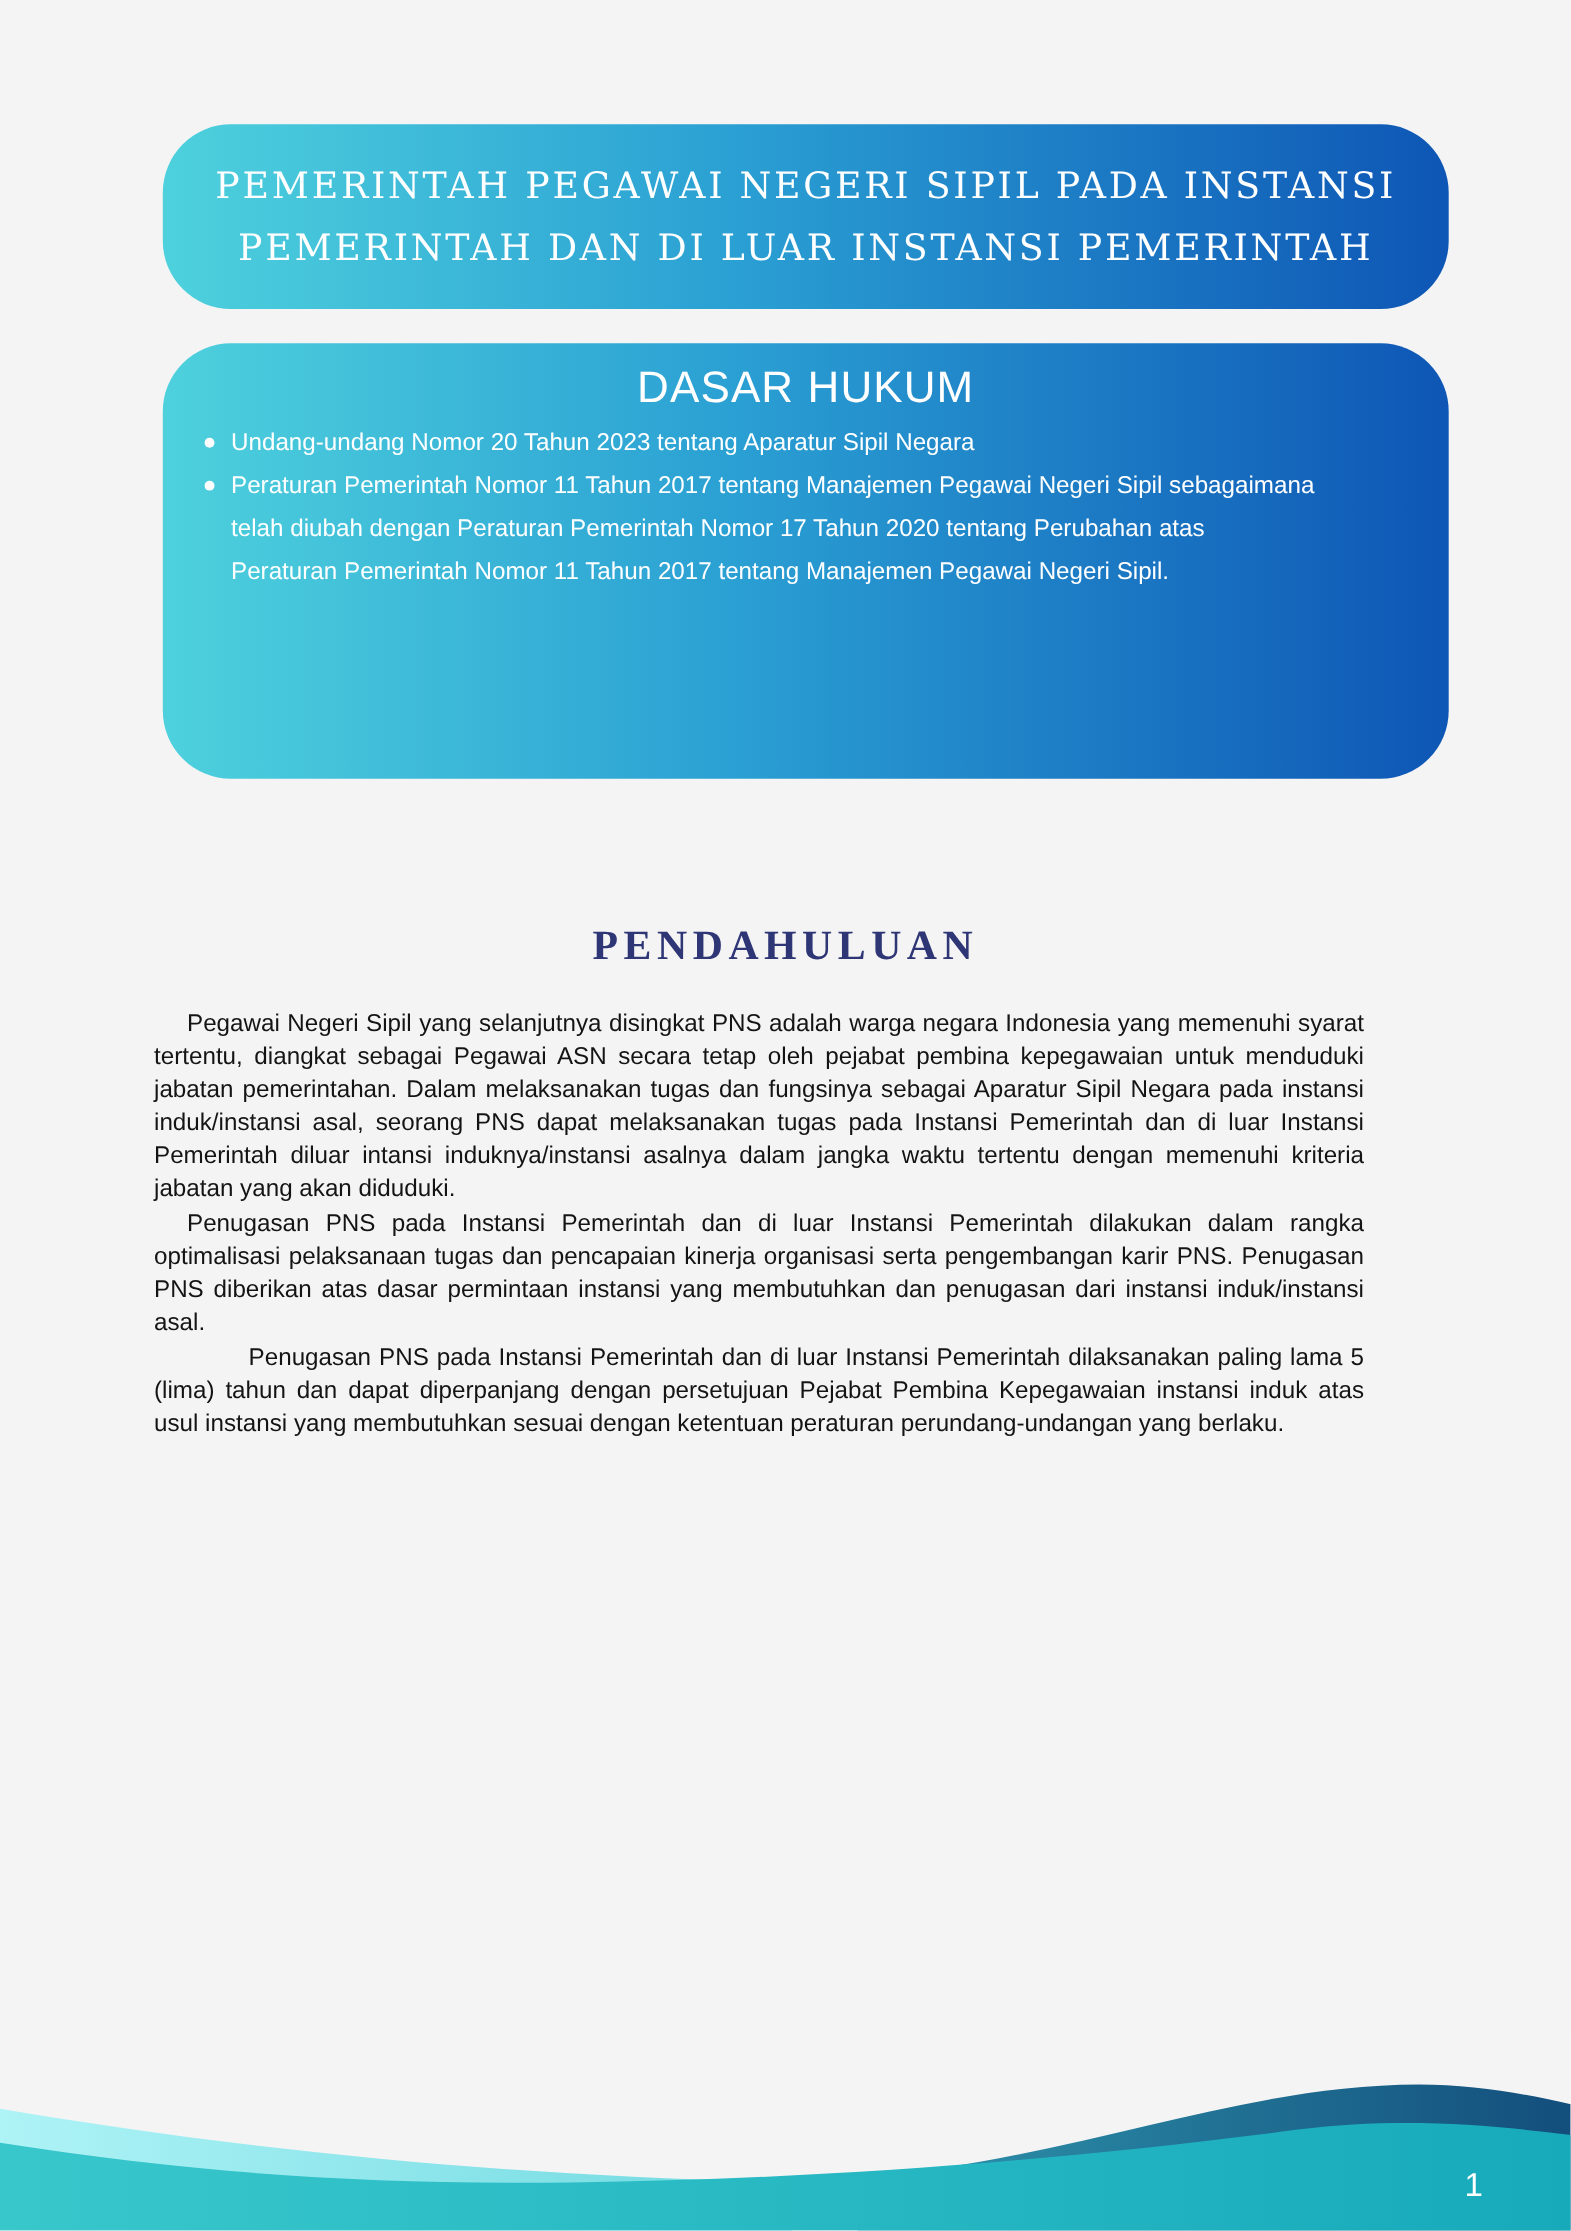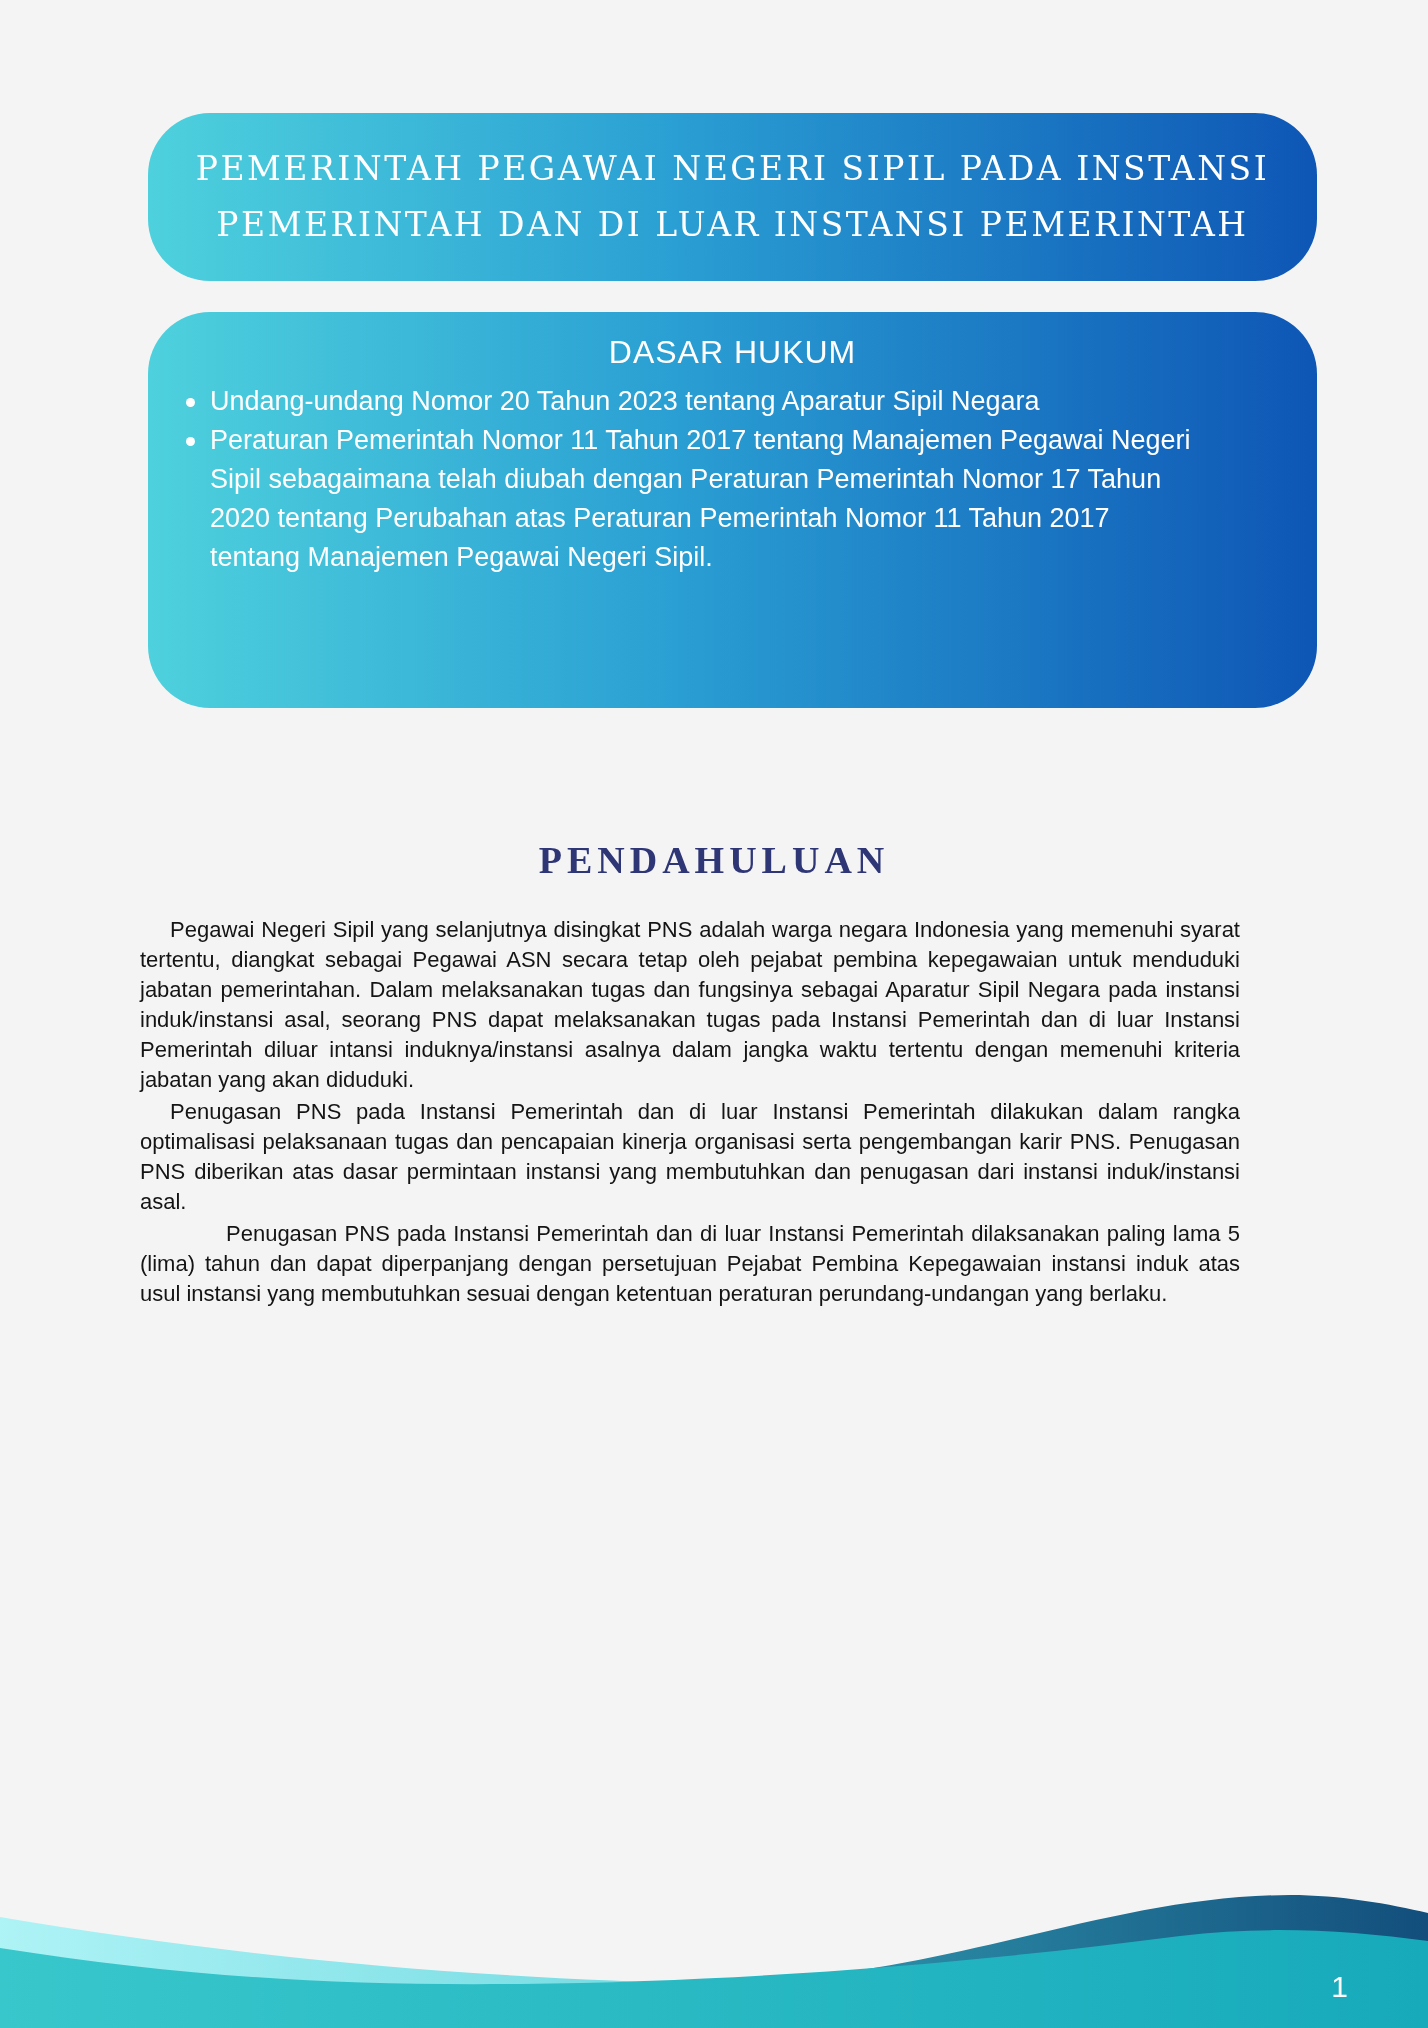--- a/index.html
+++ b/index.html
@@ -40,31 +40,31 @@
     position: absolute;
     left: 148px; top: 312px;
     width: 1169px; height: 396px;
     border-radius: 62px;
     background: linear-gradient(90deg, #4ed1dd 0%, #2a9fd3 45%, #0e56b5 100%);
     padding: 22px 40px 0 62px;
   }
   .law-title {
     text-align: center;
     color: #ffffff;
-    font-size: 32px;
+    font-size: 40px;
     letter-spacing: 1px;
     line-height: 36px;
     margin-bottom: 12px;
     margin-left: -22px;
   }
   .law-list { list-style: none; }
   .law-item {
     position: relative;
     color: #ffffff;
-    font-size: 27px;
+    font-size: 22px;
     line-height: 39px;
     max-width: 985px;
     padding-left: 0;
     margin-bottom: 0;
   }
   .bullet-dot {
     position: absolute;
     left: -24px; top: 16px;
     width: 9px; height: 9px;
     border-radius: 50%;

